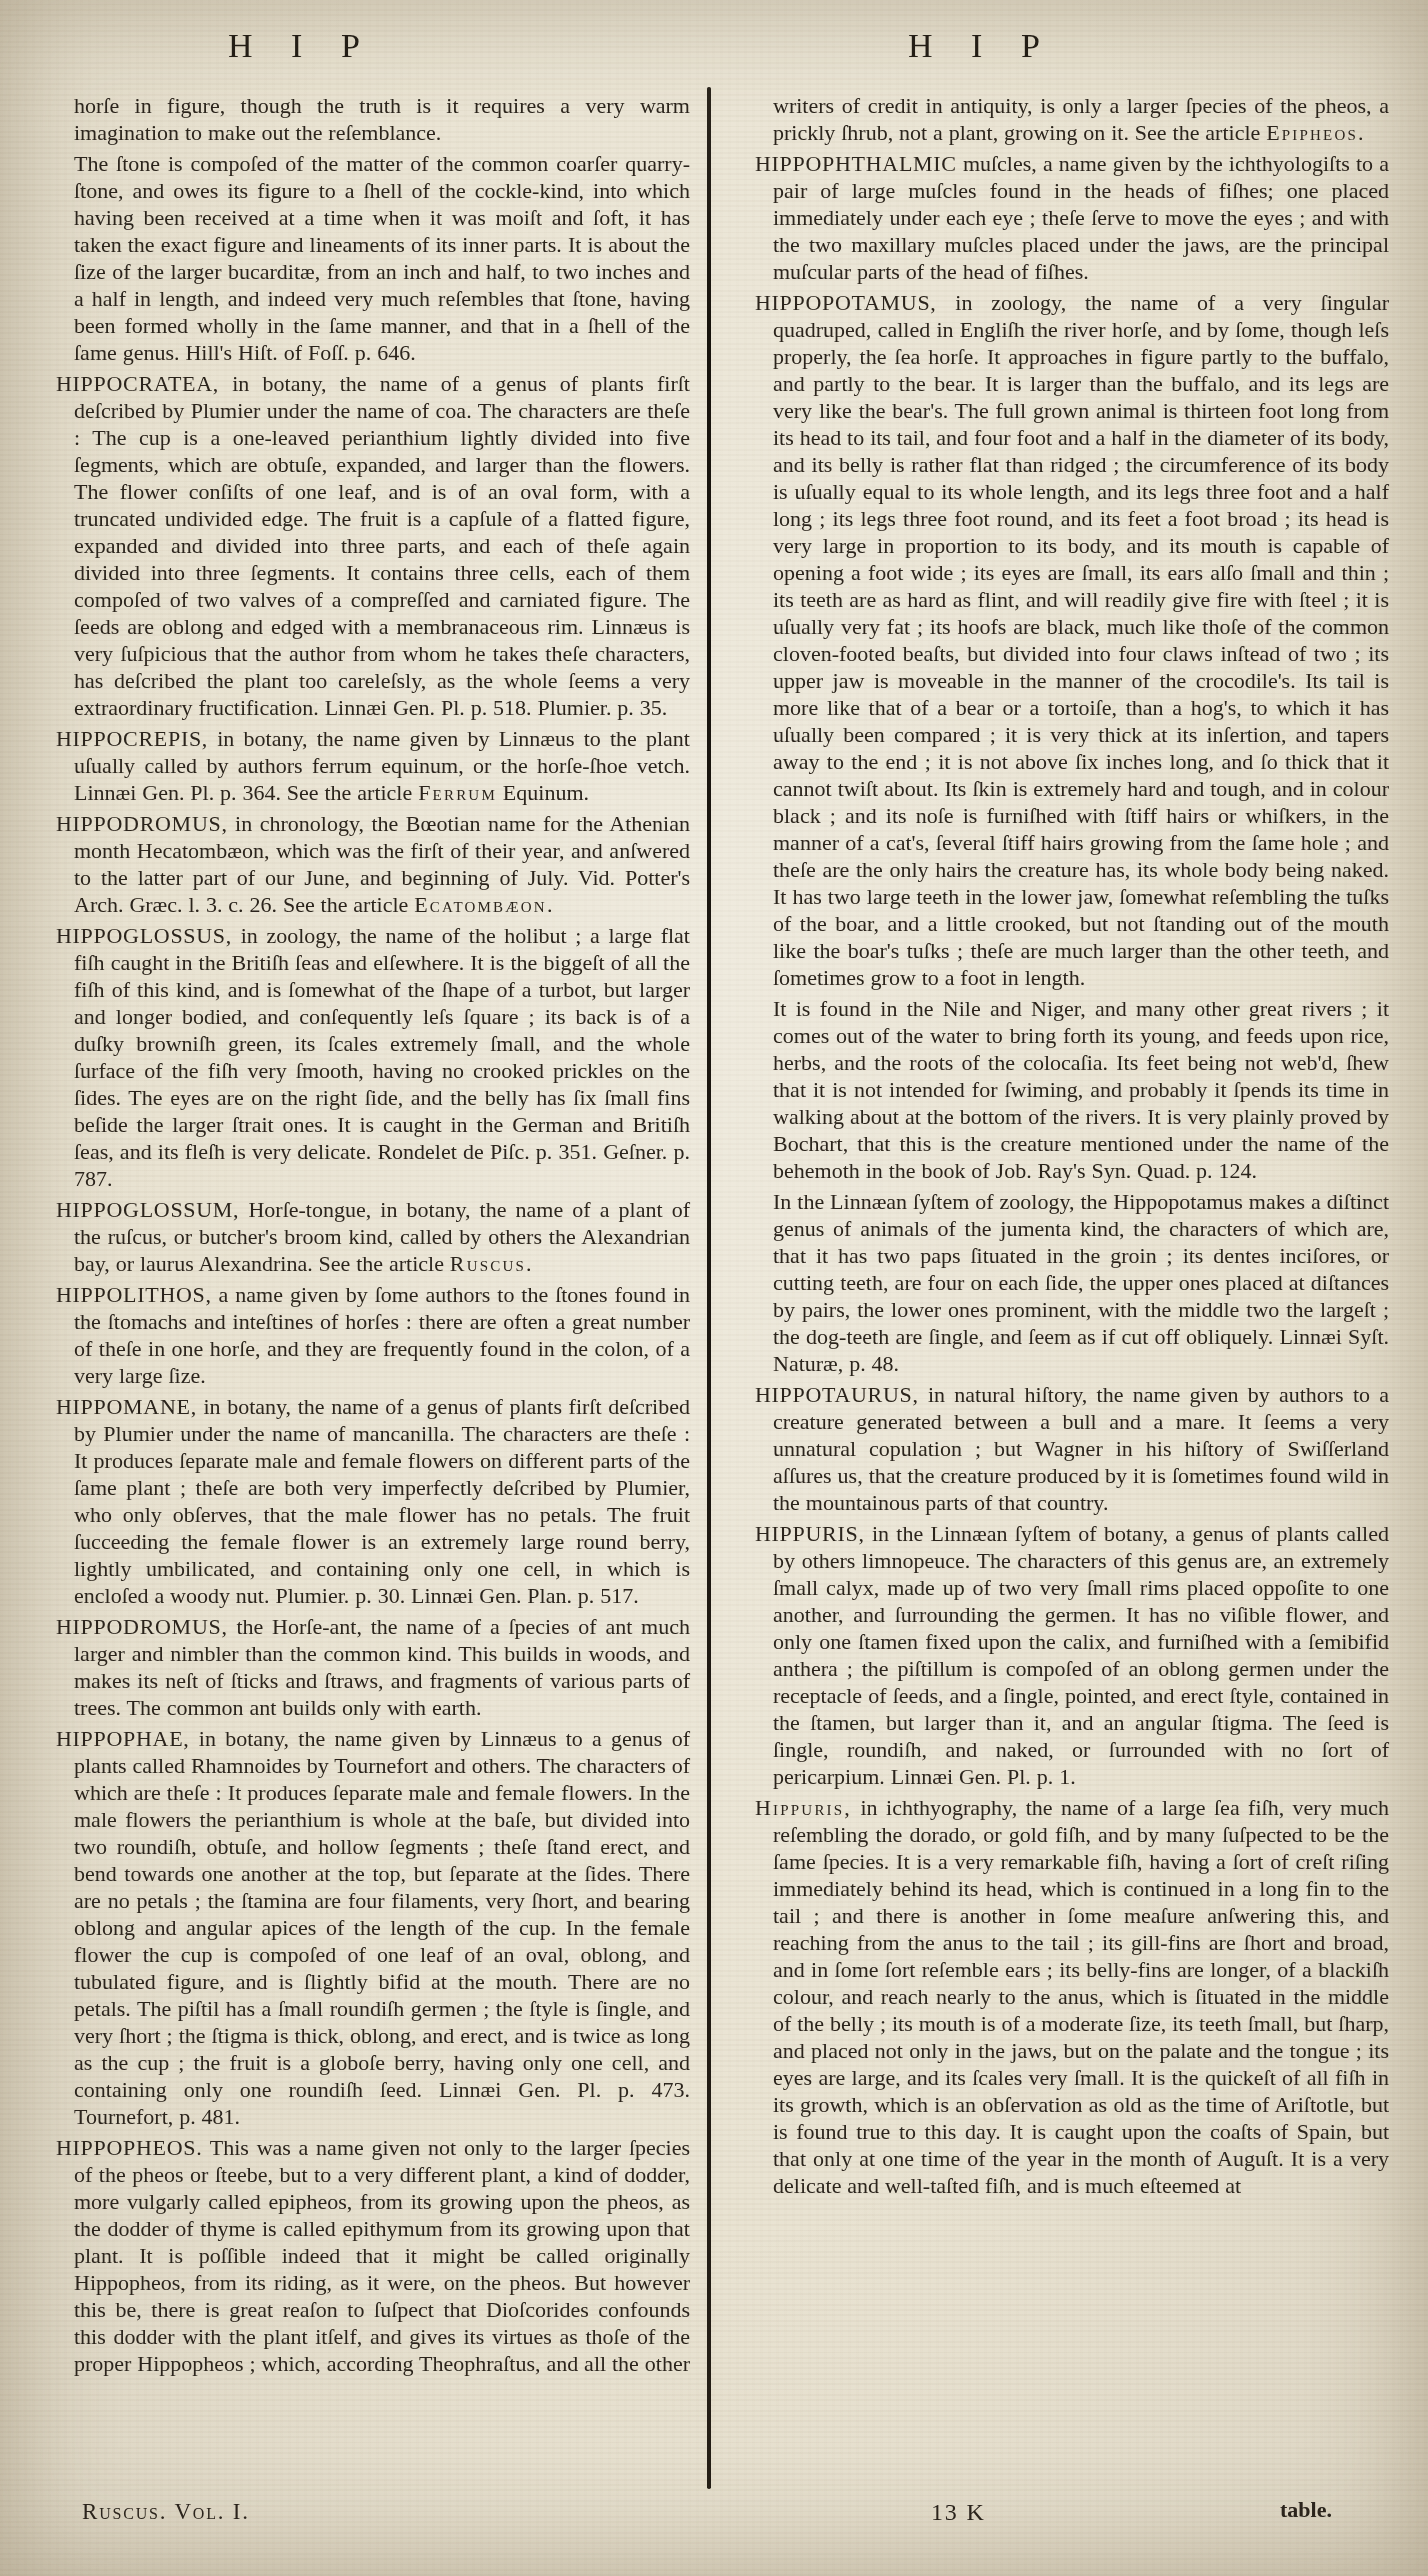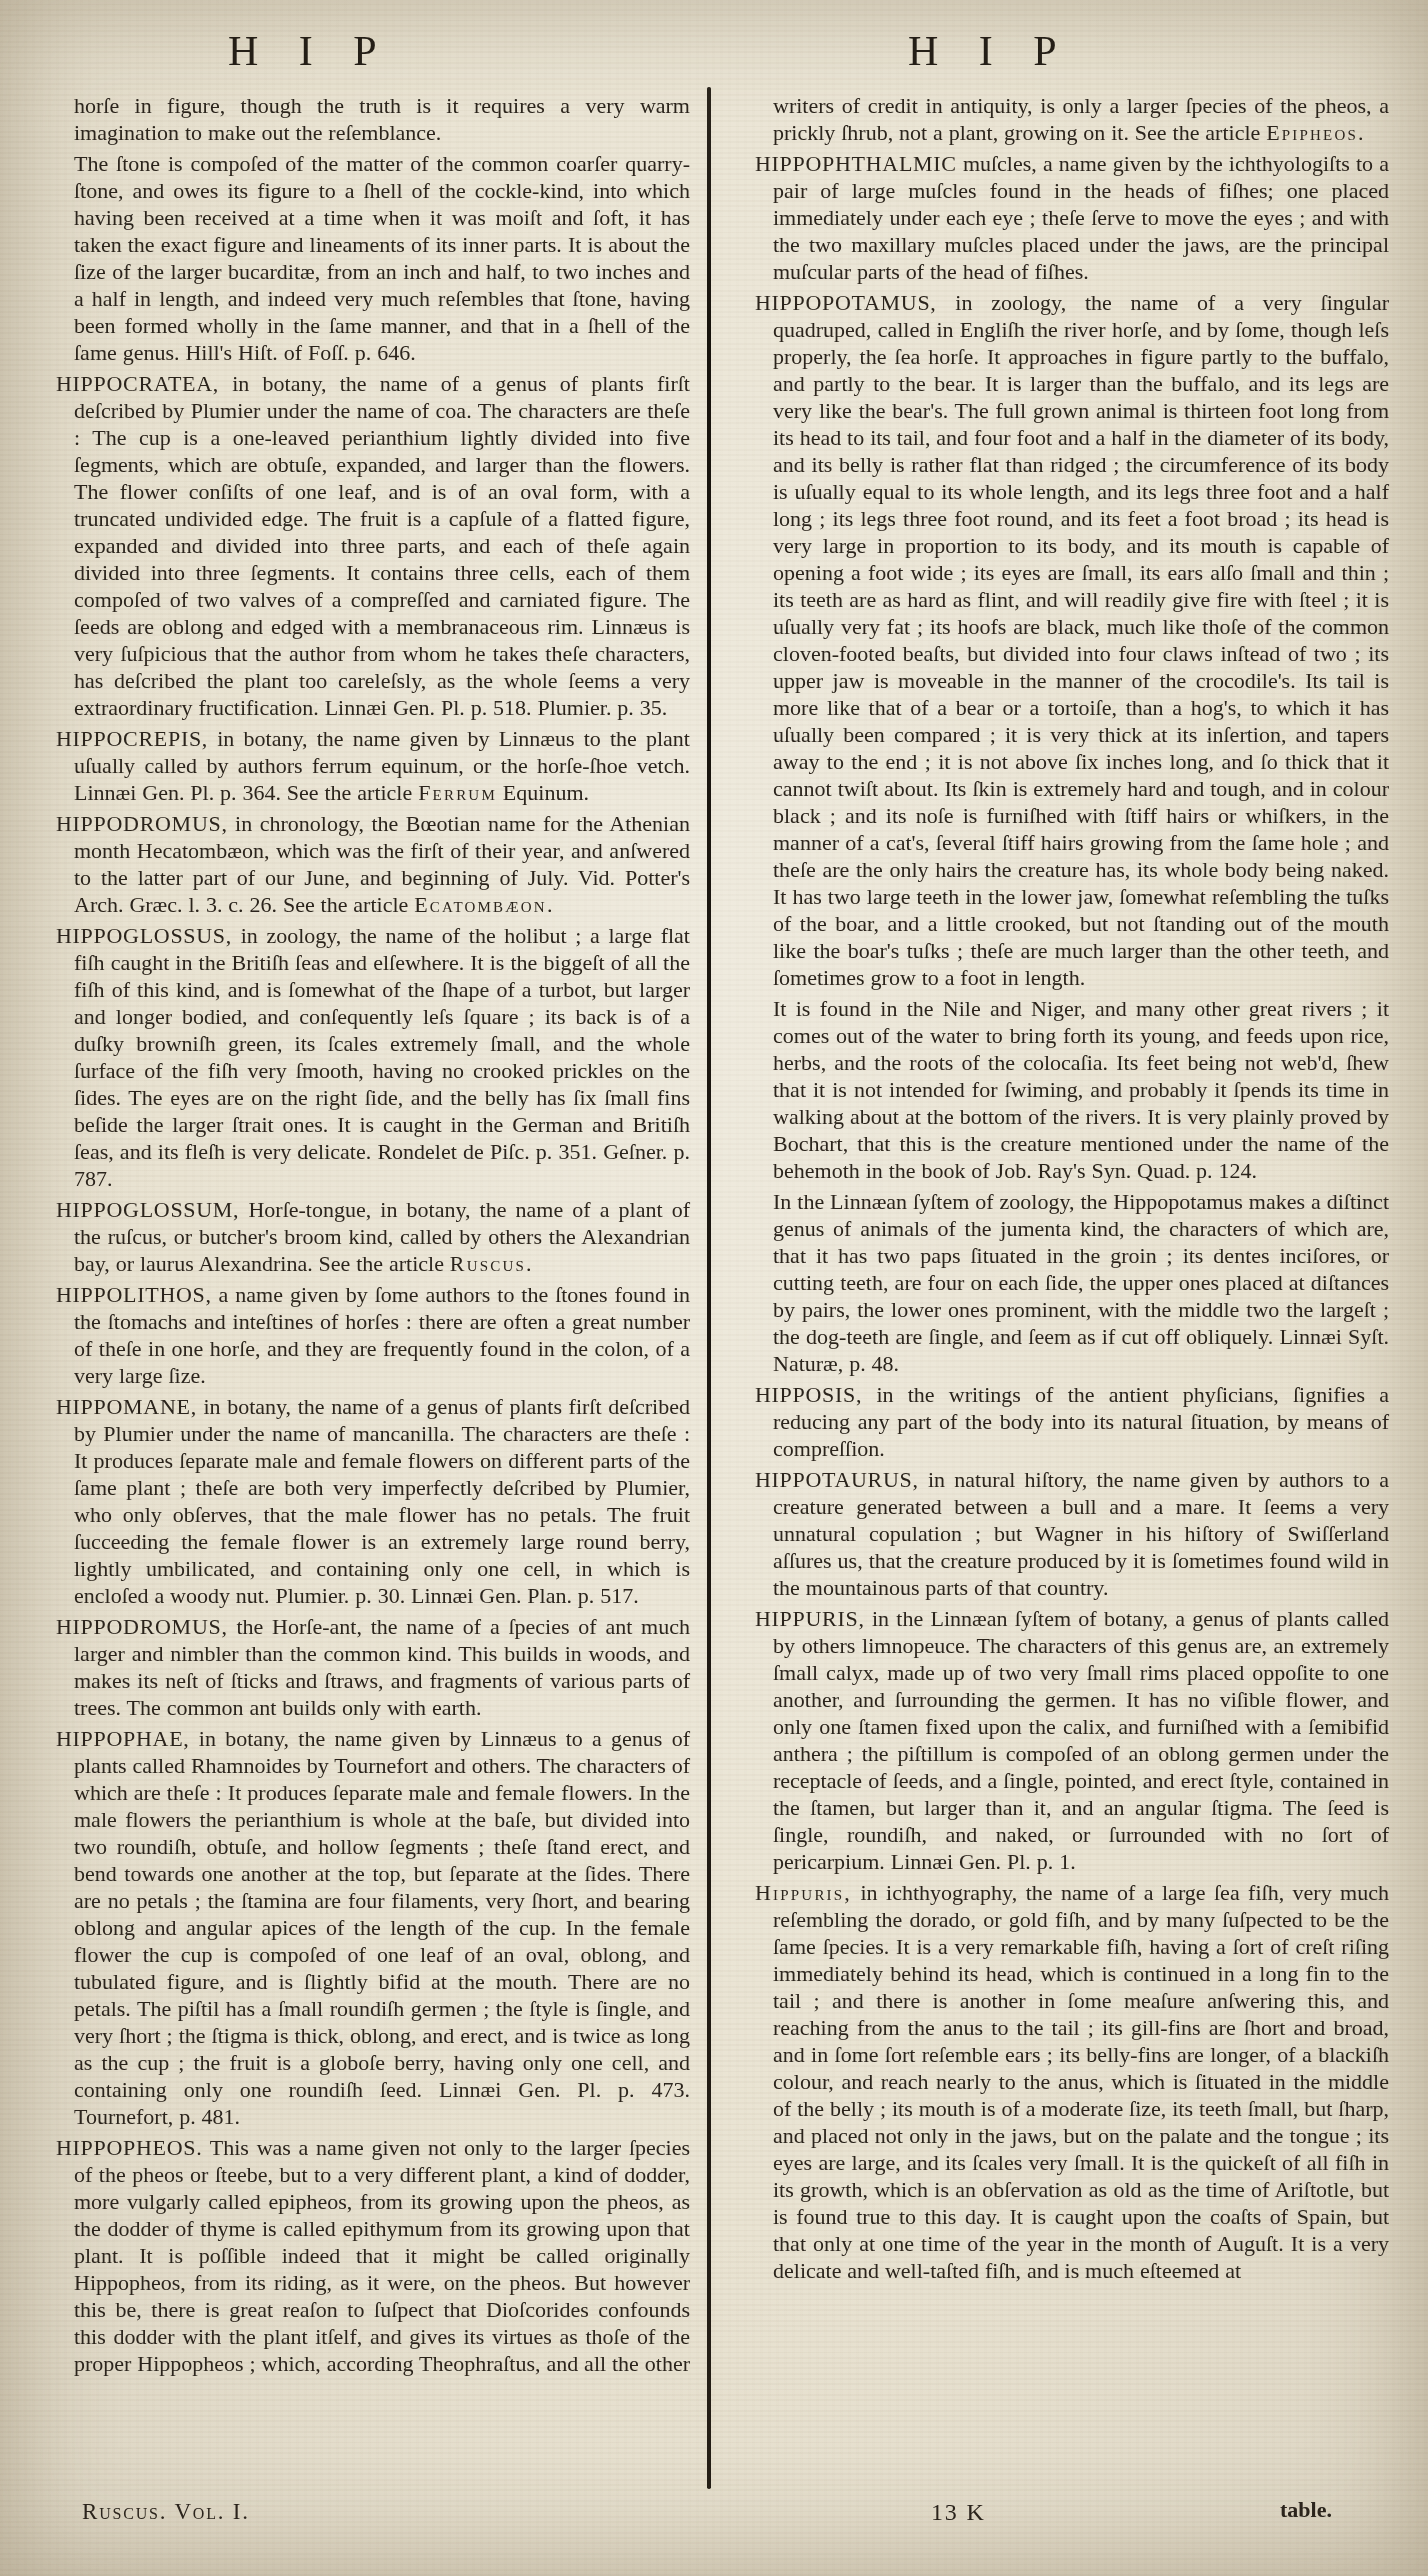--- a/index.html
+++ b/index.html
@@ -12,21 +12,21 @@
     font-family:"Liberation Serif","DejaVu Serif",serif;
     background:
       radial-gradient(ellipse at 50% 38%, rgba(255,255,255,0.28), rgba(0,0,0,0.0) 55%, rgba(80,60,30,0.08) 95%),
       repeating-linear-gradient(0deg, rgba(120,100,70,0.045) 0 1.8px, rgba(0,0,0,0) 1.8px 5.3px),
       repeating-linear-gradient(90deg, rgba(140,120,90,0.02) 0 2.7px, rgba(0,0,0,0) 2.7px 8px),
       #e9e3d2;
     box-shadow:inset 0 0 107px rgba(96,76,44,0.35);
   }
   .running-head{
     position:absolute;top:27px;
-    font-size:42px;letter-spacing:15px;
+    font-size:34px;letter-spacing:15px;
     color:#241e16;white-space:nowrap;text-align:center;
   }
   .running-head.left{left:228px;}
   .running-head.right{left:908px;}
   .colrule{
     position:absolute;left:707px;top:87px;width:3.6px;height:2402px;
     background:linear-gradient(180deg,#2a241c,#17130d 10%,#1d1812 55%,#241e16 100%);
     border-radius:1.8px;
   }
   .column{
@@ -71,21 +71,20 @@
       <p class="para entry"><span class="r-h">HIPPODROMUS,</span><span class="r-n"> the </span><span class="r-i">Horſe-ant</span><span class="r-n">, the name of a ſpecies of ant much larger and nimbler than the common kind.  This builds in woods, and makes its neſt of ſticks and ſtraws, and fragments of various parts of trees.  The common ant builds only with earth.</span></p>
       <p class="para entry"><span class="r-h">HIPPOPHAE,</span><span class="r-n"> in botany, the name given by Linnæus to a genus of plants called </span><span class="r-i">Rhamnoides</span><span class="r-n"> by Tournefort and others.  The characters of which are theſe :  It produces ſeparate male and female flowers.  In the male flowers the perianthium is whole at the baſe, but divided into two roundiſh, obtuſe, and hollow ſegments ; theſe ſtand erect, and bend towards one another at the top, but ſeparate at the ſides.  There are no petals ; the ſtamina are four filaments, very ſhort, and bearing oblong and angular apices of the length of the cup.  In the female flower the cup is compoſed of one leaf of an oval, oblong, and tubulated figure, and is ſlightly bifid at the mouth.  There are no petals.  The piſtil has a ſmall roundiſh germen ; the ſtyle is ſingle, and very ſhort ; the ſtigma is thick, oblong, and erect, and is twice as long as the cup ; the fruit is a globoſe berry, having only one cell, and containing only one roundiſh ſeed.  </span><span class="r-i">Linnæi</span><span class="r-n"> Gen. Pl. p. 473.  </span><span class="r-i">Tournefort</span><span class="r-n">, p. 481.</span></p>
       <p class="para entry"><span class="r-h">HIPPOPHEOS.</span><span class="r-n">  This was a name given not only to the larger ſpecies of the pheos or ſteebe, but to a very different plant, a kind of dodder, more vulgarly called epipheos, from its growing upon the pheos, as the dodder of thyme is called epithymum from its growing upon that plant.  It is poſſible indeed that it might be called originally </span><span class="r-i">Hippopheos</span><span class="r-n">, from its riding, as it were, on the pheos.  But however this be, there is great reaſon to ſuſpect that Dioſcorides confounds this dodder with the plant itſelf, and gives its virtues as thoſe of the proper </span><span class="r-i">Hippopheos</span><span class="r-n"> ; which, according Theophraſtus, and all the other</span></p>
     </div>
   <div class="column" id="col-right">
       <p class="para plain"><span class="r-n">writers of credit in antiquity, is only a larger ſpecies of the pheos, a prickly ſhrub, not a plant, growing on it.  See the article </span><span class="r-c">Epipheos</span><span class="r-n">.</span></p>
       <p class="para entry"><span class="r-h">HIPPOPHTHALMIC</span><span class="r-n"> </span><span class="r-i">muſcles</span><span class="r-n">, a name given by the ichthyologiſts to a pair of large muſcles found in the heads of fiſhes; one placed immediately under each eye ; theſe ſerve to move the eyes ; and with the two maxillary muſcles placed under the jaws, are the principal muſcular parts of the head of fiſhes.</span></p>
       <p class="para entry"><span class="r-h">HIPPOPOTAMUS,</span><span class="r-n"> in zoology, the name of a very ſingular quadruped, called in Engliſh the river horſe, and by ſome, though leſs properly, the ſea horſe.  It approaches in figure partly to the buffalo, and partly to the bear.  It is larger than the buffalo, and its legs are very like the bear's.  The full grown animal is thirteen foot long from its head to its tail, and four foot and a half in the diameter of its body, and its belly is rather flat than ridged ; the circumference of its body is uſually equal to its whole length, and its legs three foot and a half long ; its legs three foot round, and its feet a foot broad ; its head is very large in proportion to its body, and its mouth is capable of opening a foot wide ; its eyes are ſmall, its ears alſo ſmall and thin ; its teeth are as hard as flint, and will readily give fire with ſteel ; it is uſually very fat ; its hoofs are black, much like thoſe of the common cloven-footed beaſts, but divided into four claws inſtead of two ; its upper jaw is moveable in the manner of the crocodile's.  Its tail is more like that of a bear or a tortoiſe, than a hog's, to which it has uſually been compared ; it is very thick at its inſertion, and tapers away to the end ; it is not above ſix inches long, and ſo thick that it cannot twiſt about.  Its ſkin is extremely hard and tough, and in colour black ; and its noſe is furniſhed with ſtiff hairs or whiſkers, in the manner of a cat's, ſeveral ſtiff hairs growing from the ſame hole ; and theſe are the only hairs the creature has, its whole body being naked.  It has two large teeth in the lower jaw, ſomewhat reſembling the tuſks of the boar, and a little crooked, but not ſtanding out of the mouth like the boar's tuſks ; theſe are much larger than the other teeth, and ſometimes grow to a foot in length.</span></p>
       <p class="para plain"><span class="r-n">It is found in the Nile and Niger, and many other great rivers ; it comes out of the water to bring forth its young, and feeds upon rice, herbs, and the roots of the colocaſia.  Its feet being not web'd, ſhew that it is not intended for ſwiming, and probably it ſpends its time in walking about at the bottom of the rivers.  It is very plainly proved by Bochart, that this is the creature mentioned under the name of the behemoth in the book of Job.  </span><span class="r-i">Ray's</span><span class="r-n"> Syn. Quad. p. 124.</span></p>
       <p class="para plain"><span class="r-n">In the Linnæan ſyſtem of zoology, the </span><span class="r-i">Hippopotamus</span><span class="r-n"> makes a diſtinct genus of animals of the jumenta kind, the characters of which are, that it has two paps ſituated in the groin ; its dentes inciſores, or cutting teeth, are four on each ſide, the upper ones placed at diſtances by pairs, the lower ones prominent, with the middle two the largeſt ; the dog-teeth are ſingle, and ſeem as if cut off obliquely.  </span><span class="r-i">Linnæi</span><span class="r-n"> Syſt. Naturæ, p. 48.</span></p>
-      <p class="para entry"><span class="r-h">HIPPOSIS,</span><span class="r-n"> in the writings of the antient phyſicians, ſignifies a reducing any part of the body into its natural ſituation, by means of compreſſion.</span></p>
       <p class="para entry"><span class="r-h">HIPPOTAURUS,</span><span class="r-n"> in natural hiſtory, the name given by authors to a creature generated between a bull and a mare.  It ſeems a very unnatural copulation ; but Wagner in his hiſtory of Swiſſerland aſſures us, that the creature produced by it is ſometimes found wild in the mountainous parts of that country.</span></p>
       <p class="para entry"><span class="r-h">HIPPURIS,</span><span class="r-n"> in the Linnæan ſyſtem of botany, a genus of plants called by others </span><span class="r-i">limnopeuce</span><span class="r-n">.   The characters of this genus are, an extremely ſmall calyx, made up of two very ſmall rims placed oppoſite to one another, and ſurrounding the germen.  It has no viſible flower, and only one ſtamen fixed upon the calix, and furniſhed with a ſemibifid anthera ;  the piſtillum is compoſed of an oblong germen under the receptacle of ſeeds, and a ſingle, pointed, and erect ſtyle, contained in the ſtamen, but larger than it, and an angular ſtigma.   The ſeed is ſingle, roundiſh, and naked, or ſurrounded with no ſort of pericarpium.   </span><span class="r-i">Linnæi</span><span class="r-n"> Gen. Pl. p. 1.</span></p>
       <p class="para entry"><span class="r-c">Hippuris,</span><span class="r-n"> in ichthyography, the name of a large ſea fiſh, very much reſembling the dorado, or gold fiſh, and by many ſuſpected to be the ſame ſpecies.  It is a very remarkable fiſh, having a ſort of creſt riſing immediately behind its head, which is continued in a long fin to the tail ;  and there is another in ſome meaſure anſwering this, and reaching from the anus to the tail ; its gill-fins are ſhort and broad, and in ſome ſort reſemble ears ; its belly-fins are longer, of a blackiſh colour, and reach nearly to the anus, which is ſituated in the middle of the belly ;  its mouth is of a moderate ſize, its teeth ſmall, but ſharp, and placed not only in the jaws, but on the palate and the tongue ; its eyes are large, and its ſcales very ſmall.  It is the quickeſt of all fiſh in its growth, which is an obſervation as old as the time of Ariſtotle, but is found true to this day.  It is caught upon the coaſts of Spain, but that only at one time of the year in the month of Auguſt.  It is a very delicate and well-taſted fiſh, and is much eſteemed at</span></p>
     </div>
 
   <div class="footer-item suppl">Ruscus. Vol. I.</div>
   <div class="footer-item sig">13 K</div>
   <div class="footer-item catch">table.</div>
 </div>
 

